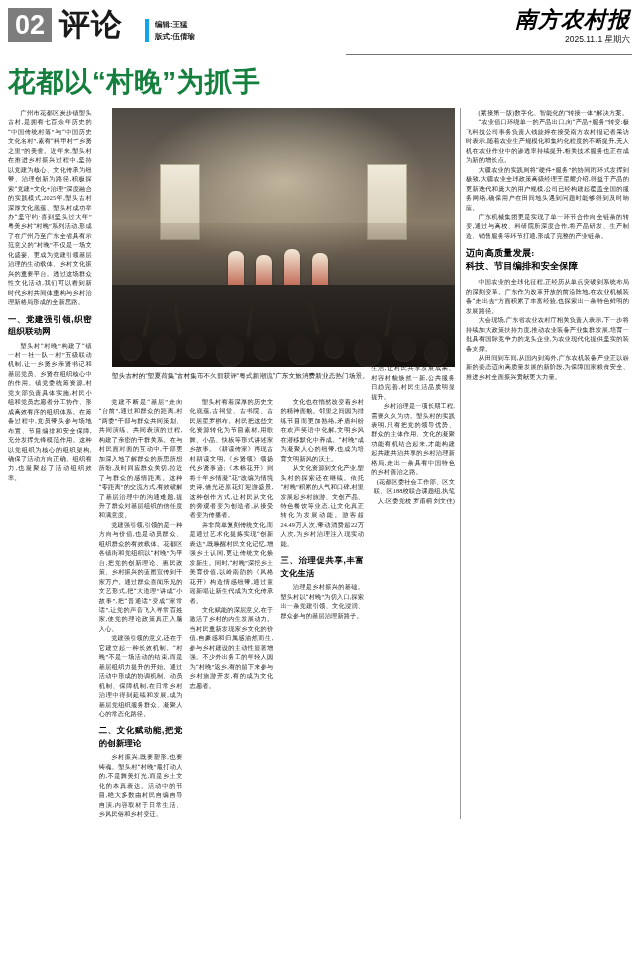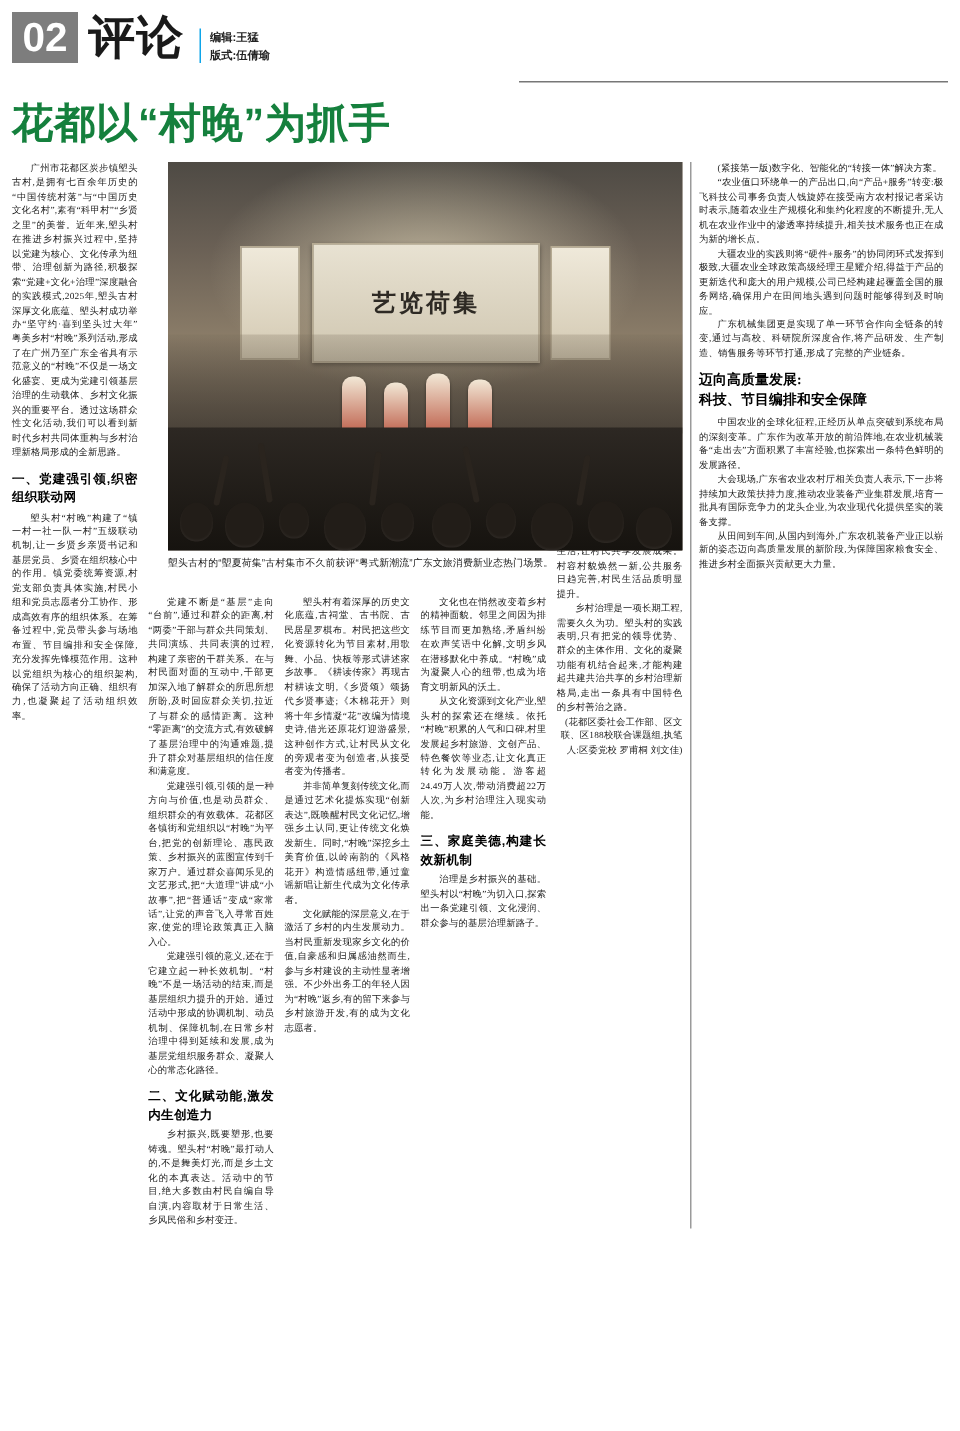--- a/index.html
+++ b/index.html
@@ -34,22 +34,22 @@
   .section-name {
     font-family: "Liberation Serif", serif;
     font-weight: 700;
     font-size: 31px;
     line-height: 34px;
     margin-left: 7px;
     letter-spacing: 1px;
     color: #1a1a1a;
   }
   .credits {
-    margin-left: 10px;
-    border-left: 1px solid #0ea5e9;
+    margin-left: 22px;
+    border-left: 4px solid #0ea5e9;
     padding-left: 6px;
     font-family: Liberation Sans, sans-serif;
     font-size: 7.5px;
     line-height: 11.5px;
     color: #222;
     font-weight: 700;
     align-self: center;
     margin-top: 1px;
   }
   .masthead-spacer { flex: 1; }
@@ -227,39 +227,40 @@
 <div class="page">
 
   <div class="masthead">
     <div class="page-num">02</div>
     <div class="section-name">评论</div>
     <div class="credits">
       <div>编辑:王猛</div>
       <div>版式:伍倩瑜</div>
     </div>
     <div class="masthead-spacer"></div>
+    <div class="paper-brand">
+      <div class="paper-title">南方农村报</div>
+      <div class="paper-date">2025.11.1 星期六</div>
+    </div>
   </div>
   <div class="masthead-rule"></div>
 
   <div class="headline">
     <div>花都以“村晚”为抓手</div>
   </div>
 
   <div class="content">
 
     <div class="left-zone">
 
       <div class="photo-block">
         <div class="photo">
           <div class="stagebg"></div>
           <div class="sideboard l"></div>
           <div class="sideboard r"></div>
-          <div class="banner">
-            <span>艺览荷集</span>
-          </div>
           <div class="perf"></div>
           <div class="figure" style="left:116px"></div>
           <div class="figure" style="left:144px;height:38px"></div>
           <div class="figure" style="left:172px;height:44px"></div>
           <div class="figure" style="left:200px;height:40px"></div>
           <div class="crowd">
             <div class="head" style="left:8px;bottom:6px;width:22px;height:26px"></div>
             <div class="head" style="left:38px;bottom:2px;width:26px;height:30px"></div>
             <div class="head" style="left:74px;bottom:8px;width:20px;height:24px"></div>
             <div class="head" style="left:104px;bottom:0px;width:28px;height:32px"></div>
@@ -282,32 +283,32 @@
       <div class="cols">
         <div class="col">
           <p>广州市花都区炭步镇塱头古村,是拥有七百余年历史的“中国传统村落”与“中国历史文化名村”,素有“科甲村”“乡贤之里”的美誉。近年来,塱头村在推进乡村振兴过程中,坚持以党建为核心、文化传承为纽带、治理创新为路径,积极探索“党建+文化+治理”深度融合的实践模式,2025年,塱头古村深厚文化底蕴、塱头村成功举办“坚守约·喜到坚头过大年”粤美乡村“村晚”系列活动,形成了在广州乃至广东全省具有示范意义的“村晚”不仅是一场文化盛宴、更成为党建引领基层治理的生动载体、乡村文化振兴的重要平台。透过这场群众性文化活动,我们可以看到新时代乡村共同体重构与乡村治理新格局形成的全新思路。</p>
           <h3 class="sec">一、党建强引领,织密组织联动网</h3>
           <p>塱头村“村晚”构建了“镇一村一社一队一村”五级联动机制,让一乡贤乡亲贤书记和基层党员、乡贤在组织核心中的作用。镇党委统筹资源,村党支部负责具体实施,村民小组和党员志愿者分工协作、形成高效有序的组织体系。在筹备过程中,党员带头参与场地布置、节目编排和安全保障,充分发挥先锋模范作用。这种以党组织为核心的组织架构,确保了活动方向正确、组织有力,也凝聚起了活动组织效率。</p>
         </div>
         <div class="col" style="padding-top:289px">
           <p>党建不断是“基层”走向“台前”,通过和群众的距离,村“两委”干部与群众共同策划、共同演练、共同表演的过程,构建了亲密的干群关系。在与村民面对面的互动中,干部更加深入地了解群众的所思所想所盼,及时回应群众关切,拉近了与群众的感情距离。这种“零距离”的交流方式,有效破解了基层治理中的沟通难题,提升了群众对基层组织的信任度和满意度。</p>
           <p>党建强引领,引领的是一种方向与价值,也是动员群众、组织群众的有效载体。花都区各镇街和党组织以“村晚”为平台,把党的创新理论、惠民政策、乡村振兴的蓝图宣传到千家万户。通过群众喜闻乐见的文艺形式,把“大道理”讲成“小故事”,把“普通话”变成“家常话”,让党的声音飞入寻常百姓家,使党的理论政策真正入脑入心。</p>
           <p>党建强引领的意义,还在于它建立起一种长效机制。“村晚”不是一场活动的结束,而是基层组织力提升的开始。通过活动中形成的协调机制、动员机制、保障机制,在日常乡村治理中得到延续和发展,成为基层党组织服务群众、凝聚人心的常态化路径。</p>
-          <h3 class="sec">二、文化赋动能,激发内生创造力</h3>
+          <h3 class="sec">二、文化赋动能,把党的创新理论</h3>
           <p>乡村振兴,既要塑形,也要铸魂。塱头村“村晚”最打动人的,不是舞美灯光,而是乡土文化的本真表达。活动中的节目,绝大多数由村民自编自导自演,内容取材于日常生活、乡风民俗和乡村变迁。</p>
         </div>
         <div class="col" style="padding-top:289px">
           <p>塱头村有着深厚的历史文化底蕴,古祠堂、古书院、古民居星罗棋布。村民把这些文化资源转化为节目素材,用歌舞、小品、快板等形式讲述家乡故事。《耕读传家》再现古村耕读文明,《乡贤颂》颂扬代乡贤事迹;《木棉花开》则将十年乡情凝“花”改编为情境史诗,借光还原花灯迎游盛景,这种创作方式,让村民从文化的旁观者变为创造者,从接受者变为传播者。</p>
           <p>并非简单复刻传统文化,而是通过艺术化提炼实现“创新表达”,既唤醒村民文化记忆,增强乡土认同,更让传统文化焕发新生。同时,“村晚”深挖乡土美育价值,以岭南韵的《风格花开》构造情感纽带,通过童谣新唱让新生代成为文化传承者。</p>
           <p>文化赋能的深层意义,在于激活了乡村的内生发展动力。当村民重新发现家乡文化的价值,自豪感和归属感油然而生,参与乡村建设的主动性显著增强。不少外出务工的年轻人因为“村晚”返乡,有的留下来参与乡村旅游开发,有的成为文化志愿者。</p>
         </div>
         <div class="col" style="padding-top:289px">
           <p>文化也在悄然改变着乡村的精神面貌。邻里之间因为排练节目而更加熟络,矛盾纠纷在欢声笑语中化解,文明乡风在潜移默化中养成。“村晚”成为凝聚人心的纽带,也成为培育文明新风的沃土。</p>
           <p>从文化资源到文化产业,塱头村的探索还在继续。依托“村晚”积累的人气和口碑,村里发展起乡村旅游、文创产品、特色餐饮等业态,让文化真正转化为发展动能。游客超24.49万人次,带动消费超22万人次,为乡村治理注入现实动能。</p>
-          <h3 class="sec">三、家庭美德,构建长效新机制</h3>
+          <h3 class="sec">三、治理促共享,丰富文化生活</h3>
           <p>治理是乡村振兴的基础。塱头村以“村晚”为切入口,探索出一条党建引领、文化浸润、群众参与的基层治理新路子。</p>
         </div>
         <div class="col">
           <p>“村晚”的成功举办,离不开党组织的坚强领导,更离不开广大群众的积极参与。这是一次党群同心、干群同行的生动实践,也是基层党组织凝聚力、战斗力、号召力的集中展现。</p>
           <p>在“村晚”筹备和举办过程中,村民议事会、道德评议会、红白理事会等群众组织发挥了重要作用。大事小事由村民共同商议,形成了“有事好商量、众人的事情由众人商量”的良好氛围。这种民主协商机制,让村民真正成为乡村治理的主角。</p>
           <p>“村晚”还设置“新时代文明光样”表彰环节,对乡村建设、家庭美德、孝老爱亲等方面的先进典型进行表彰,树立起可亲可敬可学的身边榜样,引导形成崇德向善的社会风尚。</p>
           <p>治理的成效,最终体现在群众的获得感、幸福感、安全感上。塱头村通过完善基础设施、优化人居环境、丰富文化生活,让村民共享发展成果。村容村貌焕然一新,公共服务日趋完善,村民生活品质明显提升。</p>
           <p>乡村治理是一项长期工程,需要久久为功。塱头村的实践表明,只有把党的领导优势、群众的主体作用、文化的凝聚功能有机结合起来,才能构建起共建共治共享的乡村治理新格局,走出一条具有中国特色的乡村善治之路。</p>
           <p class="sig">(花都区委社会工作部、区文联、区188校联合课题组,执笔人:区委党校 罗甫桐 刘文佳)</p>
         </div>

